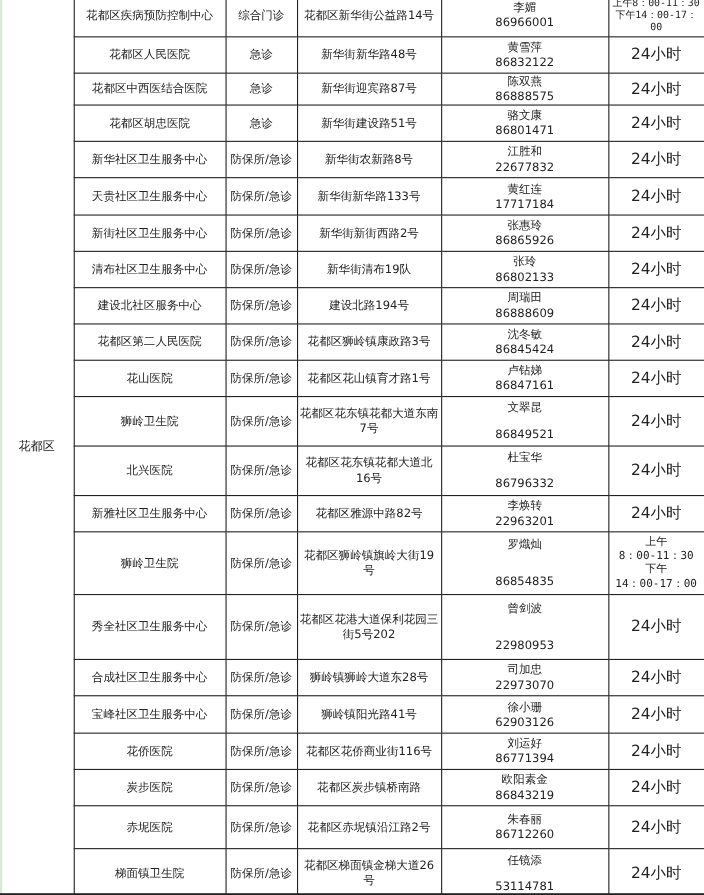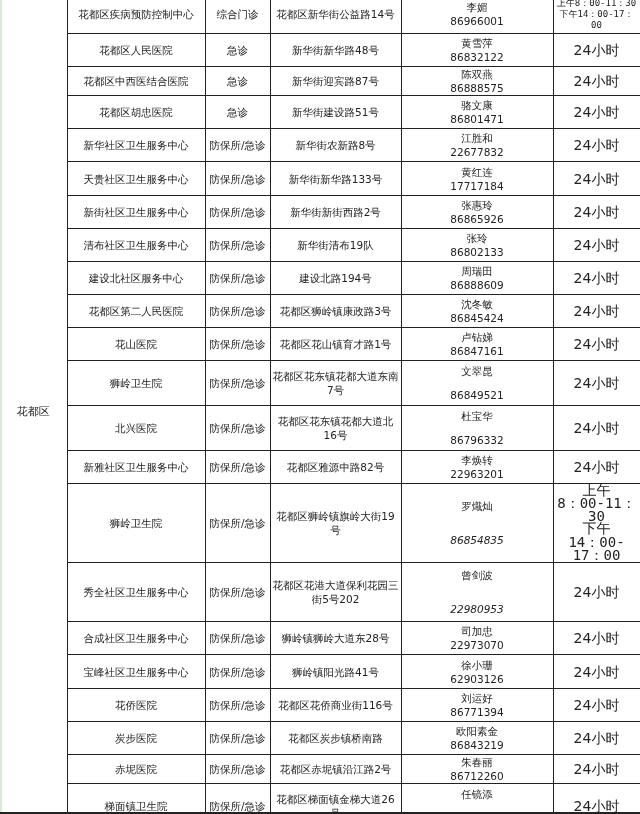--- a/index.html
+++ b/index.html
@@ -3,25 +3,25 @@
 <meta charset="utf-8">
 <style>
   html, body { margin:0; padding:0; background:#ffffff; }
   body { width:640px; height:814px; overflow:hidden; position:relative;
          font-family:"DejaVu Sans", "Liberation Sans", sans-serif; color:#222; }
   .leftedge { position:absolute; left:0; top:0; width:2px; height:814px; background:#d6ecd2; }
   table { position:absolute; left:0; top:-6px; border-collapse:collapse; table-layout:fixed; width:640px; }
   td { border:1px solid #222; text-align:center; vertical-align:middle; font-size:10.5px; line-height:14px; padding:0 2px; overflow:hidden; }
   td.district { border-left:none; border-top:none; border-bottom:none; font-size:11px; }
   td.hours { font-size:14px; }
-  td.hours.multi { font-size:14px; line-height:13px; font-family:"DejaVu Sans Mono","Liberation Mono",monospace; }
+  td.hours.multi { font-size:10px; line-height:13px; font-family:"DejaVu Sans Mono","Liberation Mono",monospace; }
   .contact-name { display:block; }
   .contact-phone { display:block; }
   .gap .contact-phone { margin-top:10px; }
-  .bigap .contact-phone { margin-top:20px;font-style:italic; }
+  .bigap .contact-phone { margin-top:20px; }
   col.c0 { width:67px; } col.c1 { width:138px; } col.c2 { width:65px; }
   col.c3 { width:131px; } col.c4 { width:152px; } col.c5 { width:87px; }
   .bottomline { position:absolute; left:0; top:812px; width:640px; height:2px; background:#222; }
 </style>
 </head>
 <body>
 
 <div class="leftedge"></div>
 
 <table>
@@ -233,21 +233,21 @@
     <tr style="height:33px">
       <td>炭步医院</td>
       <td>防保所/急诊</td>
       <td>花都区炭步镇桥南路</td>
       <td>
           <span class="contact-name">欧阳素金</span>
           <span class="contact-phone">86843219</span>
         </td>
       <td class="hours">24小时</td>
     </tr>
-    <tr style="height:29px">
+    <tr style="height:39px">
       <td>赤坭医院</td>
       <td>防保所/急诊</td>
       <td>花都区赤坭镇沿江路2号</td>
       <td>
           <span class="contact-name">朱春丽</span>
           <span class="contact-phone">86712260</span>
         </td>
       <td class="hours">24小时</td>
     </tr>
     <tr style="height:45px">

